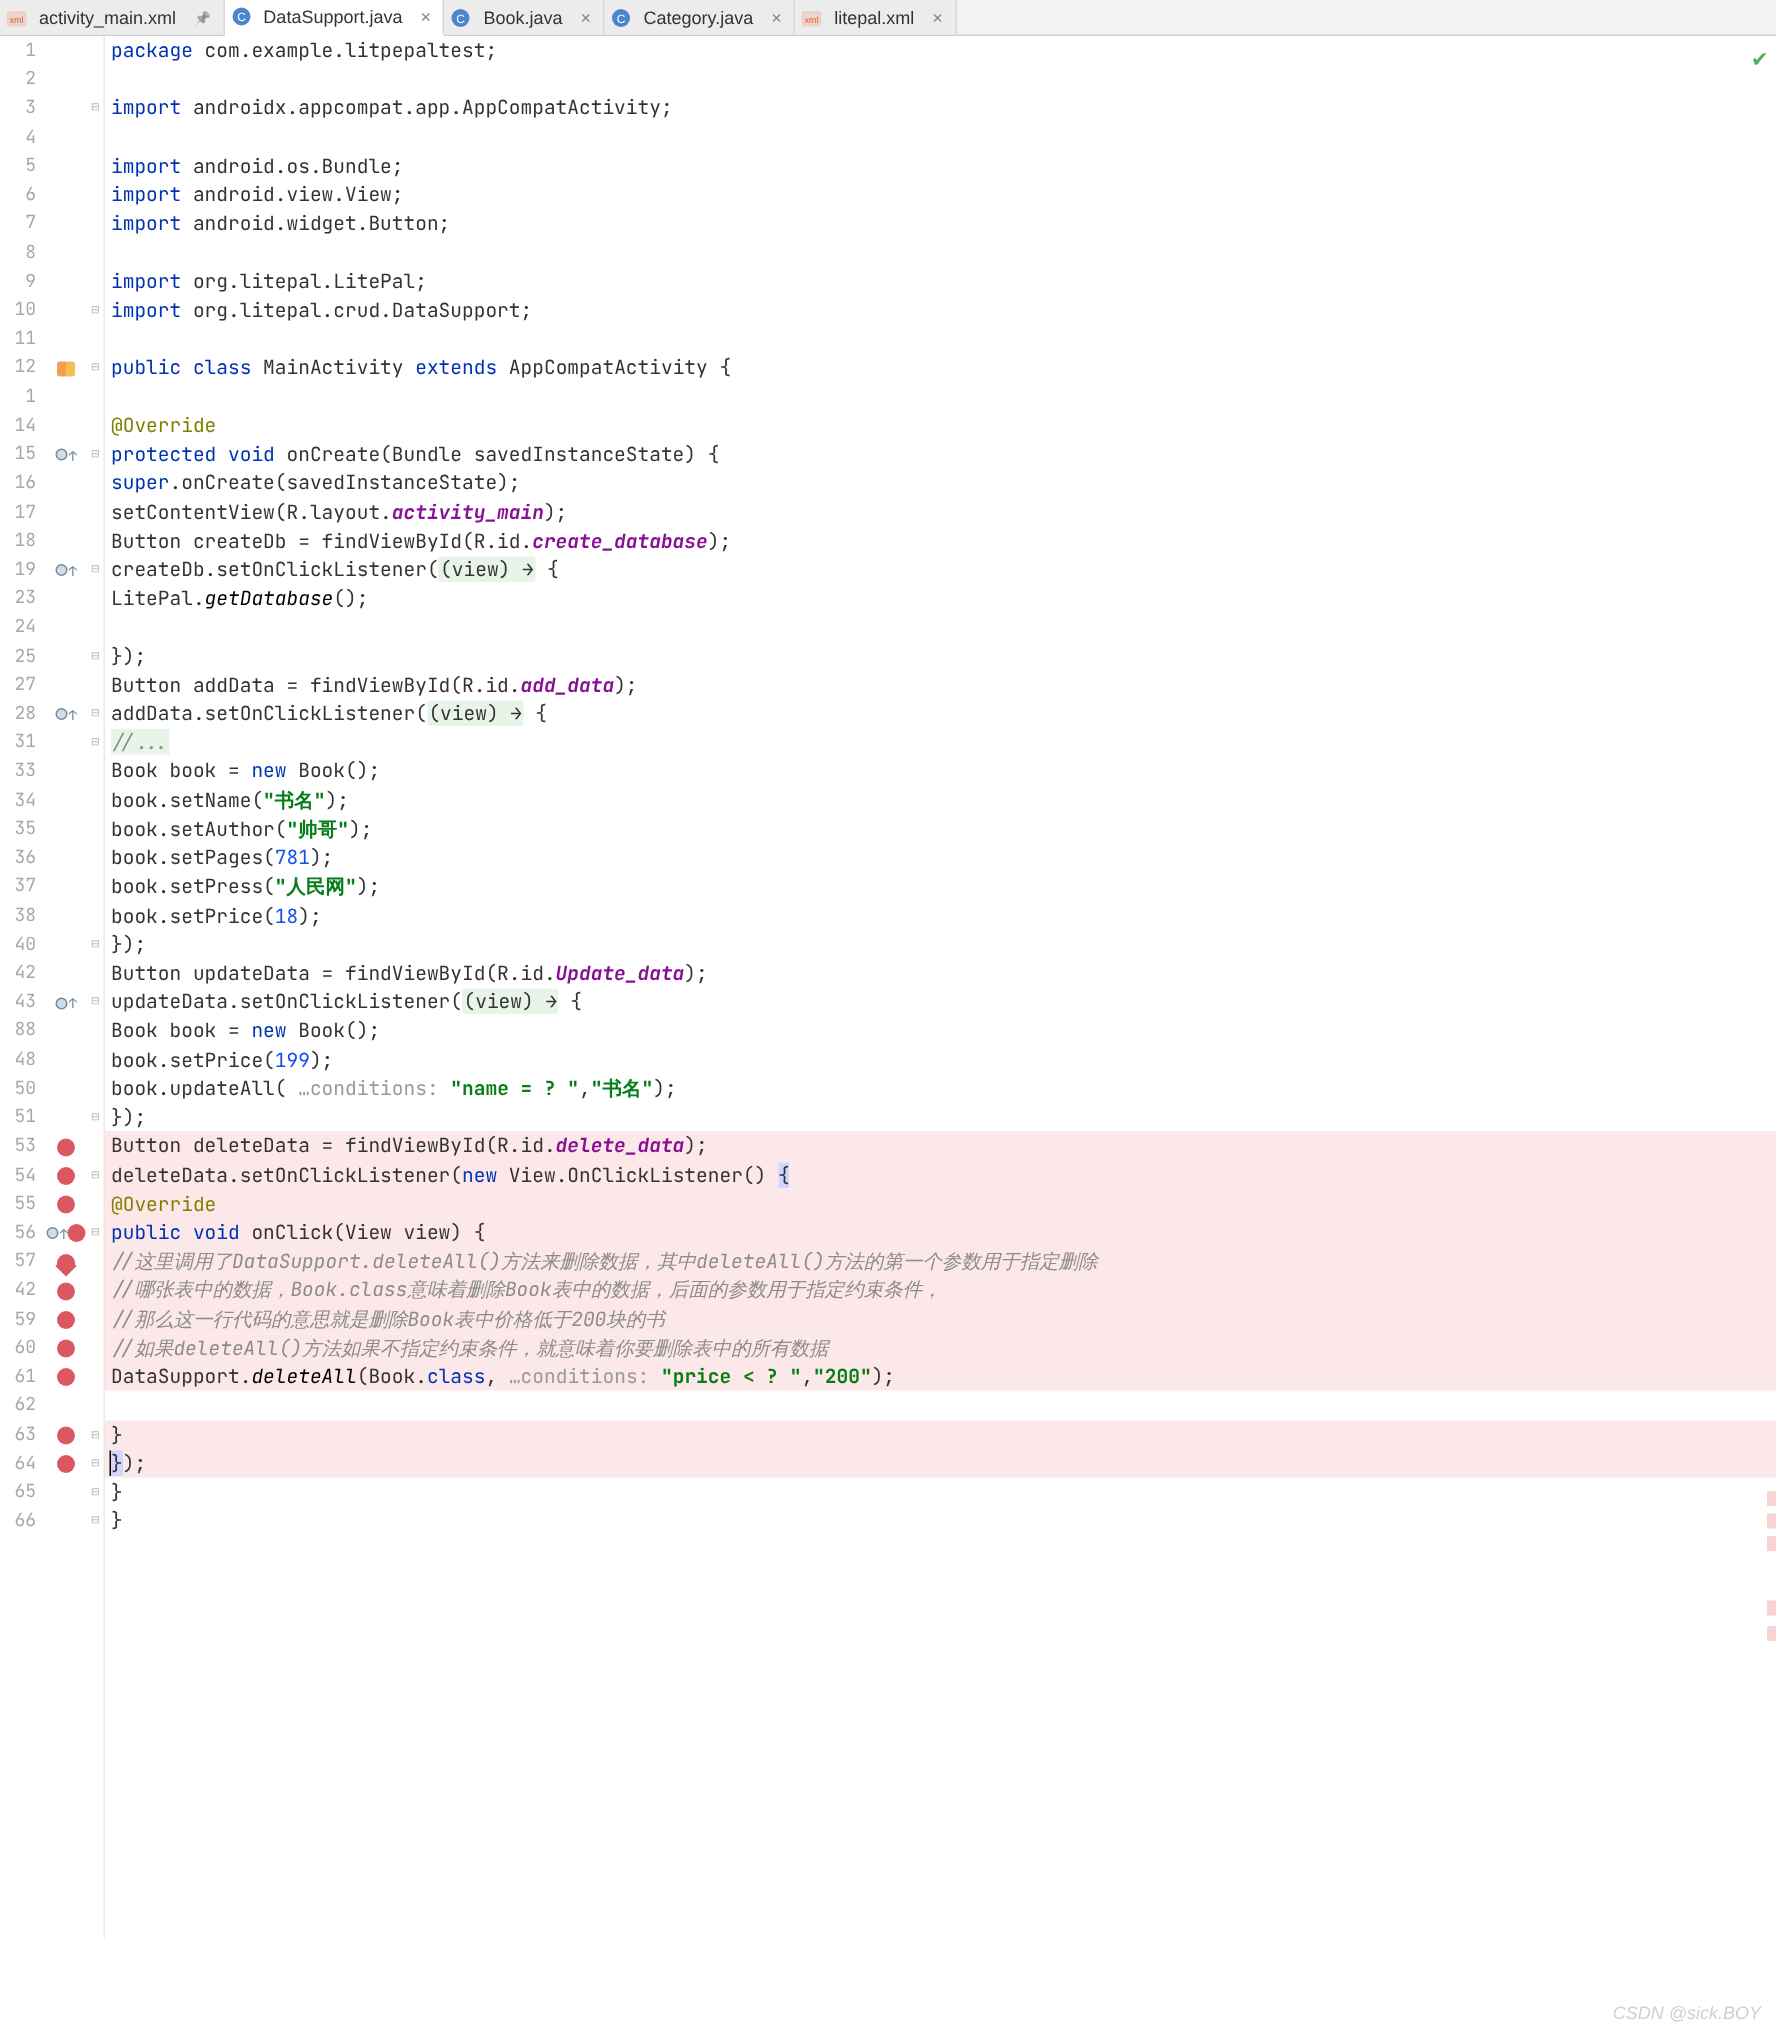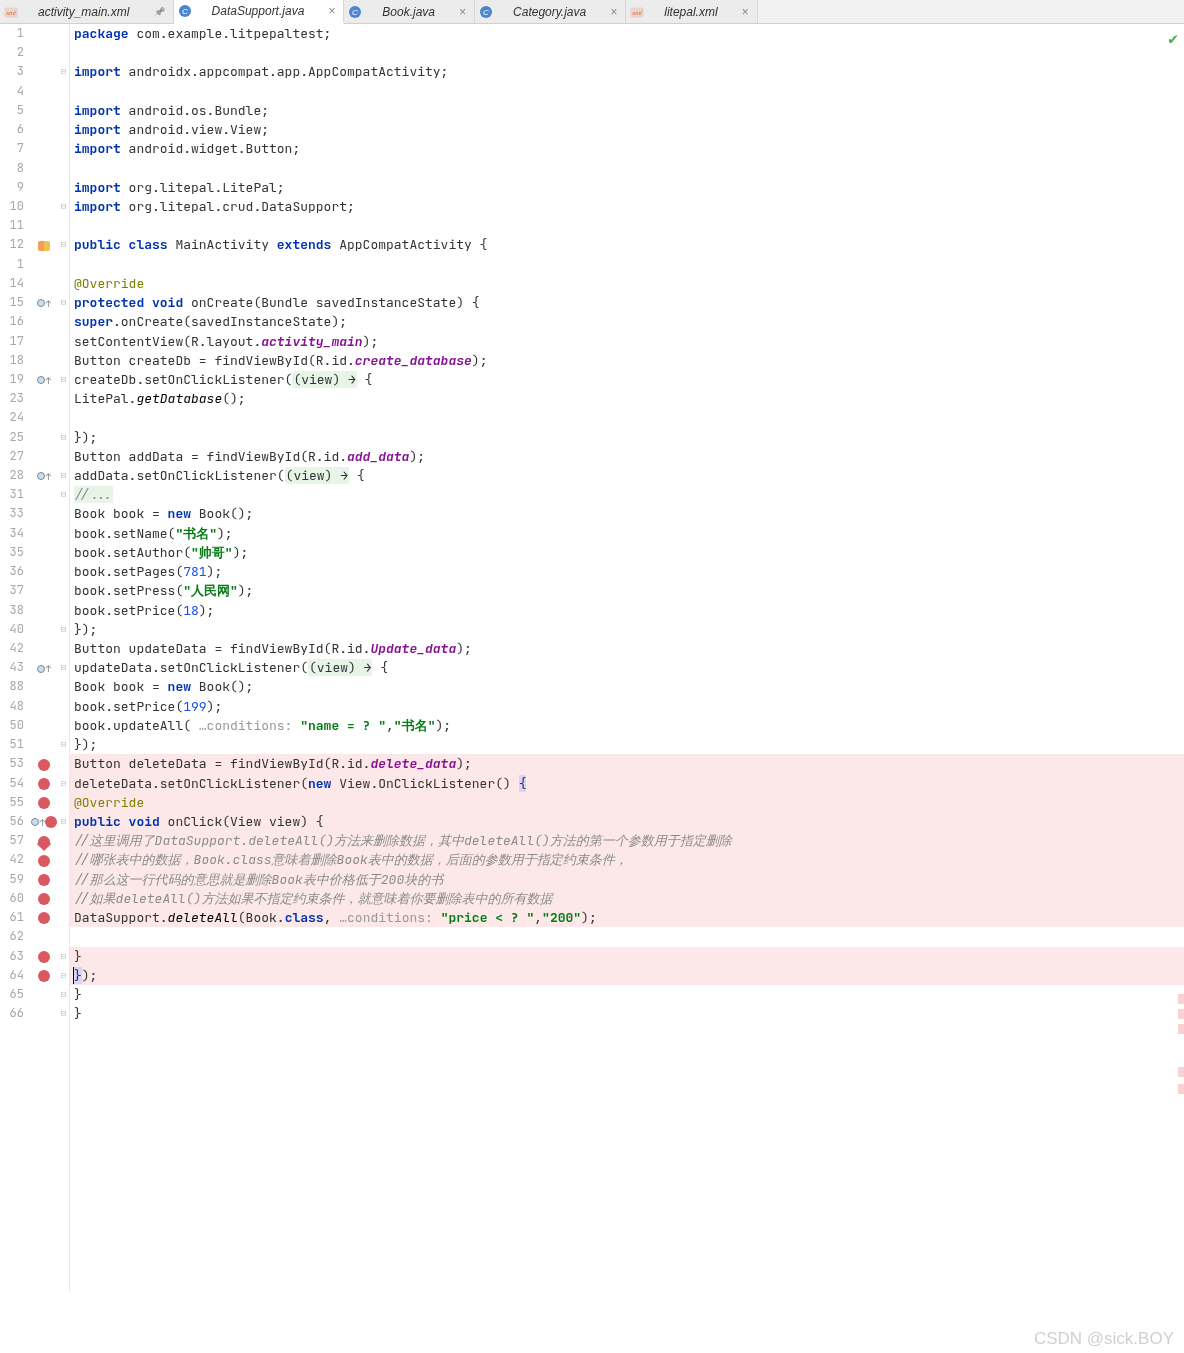--- a/index.html
+++ b/index.html
@@ -20,22 +20,21 @@
     font-family: -apple-system, "Segoe UI", Arial, sans-serif;
     font-size: 12px;
   }
   .tab {
     display: flex;
     align-items: center;
     padding: 0 8px 0 4px;
     border-right: 1px solid #d8d8d8;
     background: #ececec;
     cursor: pointer;
-    gap: 20px;
-    font-style: italic;
+    gap: 8px;
   }
   .tab.active {
     background: #ffffff;
     border-bottom: 2px solid #ffffff;
     margin-bottom: -1px;
   }
   .tab .icon {
     display: inline-flex;
     align-items: center;
     justify-content: center;
@@ -60,21 +59,21 @@
   .line {
     display: flex;
     height: 19.22px;
     line-height: 19.22px;
   }
   .line.changed-bg .cd { background: #fce8e8; }
   .ln { width:30px; text-align:right; padding-right:6px; color:#a9a9a9; font-size:12px; }
   .ic { width:28px; text-align:center; position:relative; }
   .fd { width:12px; text-align:center; color:#aaa; font-size:10px; border-right:1px solid #e8e8e8; }
   .cd { flex:1; padding-left:4px; }
-  .kw { color: #0033b3; font-weight: bold; }
+  .kw { color: #0033b3; font-weight: normal; }
   .ann { color: #808000; }
   .str { color: #067d17; font-weight: bold; }
   .num { color: #1750eb; }
   .cmt { color: #8c8c8c; font-style: italic; }
   .fld2 { color: #871094; font-style: italic; font-weight: bold; }
   .mth { color: #000; font-style: italic; }
   .lambda-hl { background: #e8f4e8; border-radius:2px; padding:0 1px;}
   .caret-hl { background: #d4d4ff; }
   .bp {
     display:inline-block; width:12px; height:12px; border-radius:50%;
@@ -96,22 +95,23 @@
     background: linear-gradient(90deg,#f0a050 50%,#f0c050 50%);
     border-radius:2px;
     vertical-align:middle;
   }
   .watermark {
     position: fixed;
     right: 10px;
     bottom: 4px;
     color: #d0d0d0;
     font-family: Arial, sans-serif;
-    font-size: 17px;
+    font-size: 12px;
     pointer-events: none;
+    font-style: italic;
   }
 </style>
 </head>
 <body>
 
 <div class="tabs" id="tabs-container">
     <div class="tab">
       <span class="icon">
         <svg width="14" height="14">
           <rect x="1" y="3" width="12" height="9" rx="1" fill="#f08050" opacity="0.2" stroke="#e06030"></rect>

